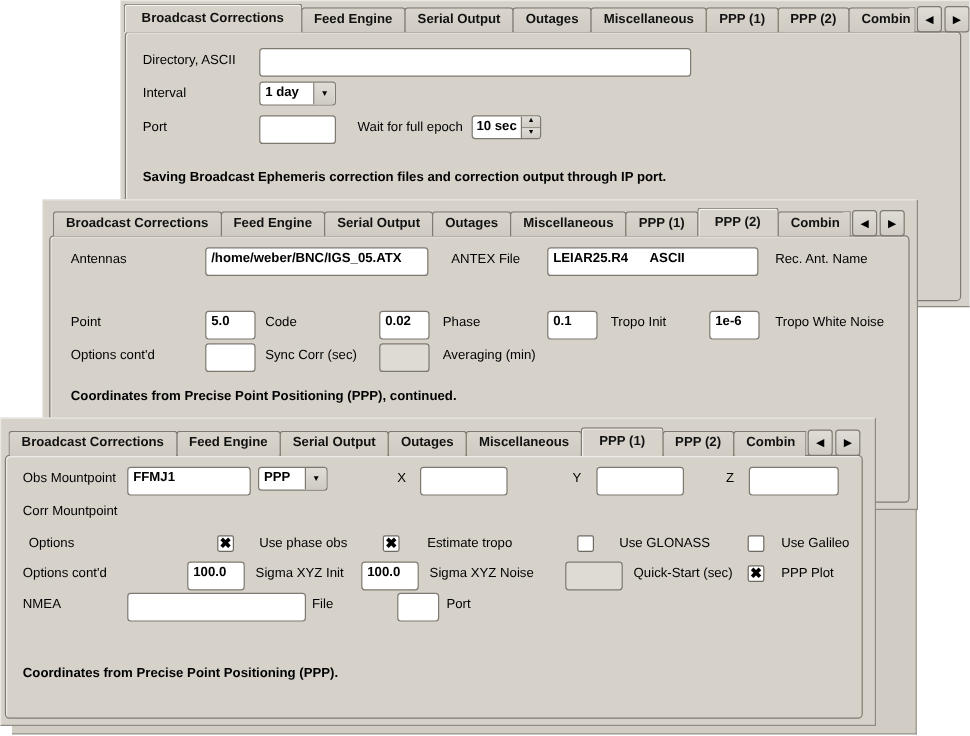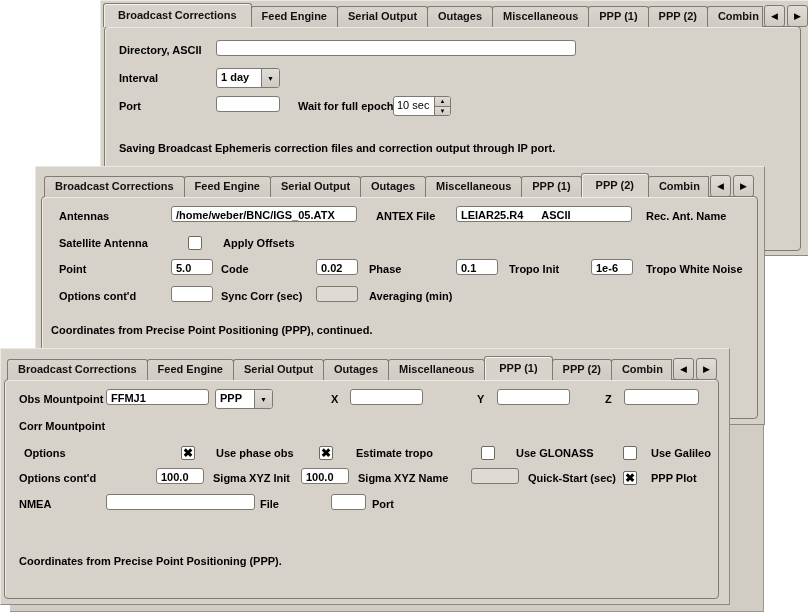--- a/index.html
+++ b/index.html
@@ -48,24 +48,24 @@
   .arrow-btn{
     box-sizing:border-box;width:21px;height:22px;margin-left:2px;
     border:1px solid #807b72;border-radius:3px;
     background:linear-gradient(#e0ddd7,#cfcbc3);
     display:flex;align-items:center;justify-content:center;
   }
   .arrow-btn span{font-size:9px;line-height:9px;color:#000;}
   .row{position:absolute;left:0;width:100%;height:20px;}
   .lb{
     position:absolute;top:0;line-height:20px;
-    font-size:11px;font-weight:bold;color:#000;white-space:nowrap;
+    font-size:11px;font-weight:normal;color:#000;white-space:nowrap;
   }
   .input{
-    position:absolute;top:0;box-sizing:border-box;height:16px;
+    position:absolute;top:0;box-sizing:border-box;height:24px;
     background:#fff;border:1px solid #7e7970;border-radius:3px;
     font-size:11px;font-weight:bold;line-height:17px;
     padding:0 4px;white-space:pre;overflow:hidden;color:#000;
   }
   .input.gray{background:#dedbd4;}
   .combo{
     position:absolute;top:0;box-sizing:border-box;height:20px;
     border:1px solid #7e7970;border-radius:3px;background:#fff;
     display:flex;overflow:hidden;
   }
@@ -74,21 +74,21 @@
     width:17px;border-left:1px solid #7e7970;
     background:linear-gradient(#e0ddd7,#cfcbc3);
     display:flex;align-items:center;justify-content:center;
   }
   .combo .btn span{font-size:7px;line-height:7px;}
   .spinner{
     position:absolute;top:0;box-sizing:border-box;height:20px;
     border:1px solid #7e7970;border-radius:3px;background:#fff;
     display:flex;overflow:hidden;
   }
-  .spinner .val{flex:1;font-size:11px;font-weight:normal;line-height:17px;padding-left:3px;white-space:pre;}
+  .spinner .val{flex:1;font-size:11px;font-weight:bold;line-height:17px;padding-left:3px;white-space:pre;}
   .spin-btns{width:15px;display:flex;flex-direction:column;border-left:1px solid #7e7970;}
   .spin-btns div{
     flex:1;background:linear-gradient(#e0ddd7,#cfcbc3);
     display:flex;align-items:center;justify-content:center;font-size:6px;line-height:6px;
   }
   .spin-btns div:first-child{border-bottom:1px solid #7e7970;}
   .cb{
     position:absolute;top:3px;box-sizing:border-box;width:14px;height:14px;
     background:#fff;border:1px solid #6e6961;border-radius:2px;
     font-size:12px;line-height:12px;font-weight:bold;text-align:center;color:#000;
@@ -182,44 +182,39 @@
   </div>
 
   <div class="content" style="left:5px;top:29px;width:717px;height:223px">
     <div class="row" style="top:10px">
       <span class="lb" style="left:18px">Antennas</span>
       <div class="input" style="left:130px;width:186px">/home/weber/BNC/IGS_05.ATX</div>
       <span class="lb" style="left:335px">ANTEX File</span>
       <div class="input" style="left:415px;width:176px">LEIAR25.R4      ASCII</div>
       <span class="lb" style="left:605px">Rec. Ant. Name</span>
     </div>
-    <div class="row" style="top:37px">
-      <span class="lb" style="left:18px">Satellite Antenna</span>
-      <span class="cb" style="left:147px"></span>
-      <span class="lb" style="left:182px">Apply Offsets</span>
-    </div>
     <div class="row" style="top:63px">
       <span class="lb" style="left:18px">Point</span>
       <div class="input" style="left:130px;width:42px">5.0</div>
       <span class="lb" style="left:180px">Code</span>
       <div class="input" style="left:275px;width:42px">0.02</div>
       <span class="lb" style="left:328px">Phase</span>
       <div class="input" style="left:415px;width:42px">0.1</div>
       <span class="lb" style="left:468px">Tropo Init</span>
       <div class="input" style="left:550px;width:42px">1e-6</div>
       <span class="lb" style="left:605px">Tropo White Noise</span>
     </div>
     <div class="row" style="top:90px">
       <span class="lb" style="left:18px">Options cont'd</span>
       <div class="input" style="left:130px;width:42px"></div>
       <span class="lb" style="left:180px">Sync Corr (sec)</span>
       <div class="input gray" style="left:275px;width:42px"></div>
       <span class="lb" style="left:328px">Averaging (min)</span>
     </div>
-    <div class="desc" style="left:10px;top:124px">Coordinates from Precise Point Positioning (PPP), continued.</div>
+    <div class="desc" style="left:18px;top:124px">Coordinates from Precise Point Positioning (PPP), continued.</div>
   </div>
 </div>
 
 <div class="win" style="left:0;top:348px;width:730px;height:257px;z-index:4">
   <div class="frame" style="left:3px;top:30px;width:715px;height:220px"></div>
 
   <div class="tabbar" style="left:6px;top:7px;width:710px">
     <div class="tab">Broadcast Corrections</div>
     <div class="tab">Feed Engine</div>
     <div class="tab">Serial Output</div>
@@ -267,21 +262,21 @@
       <span class="cb" style="left:477px"></span>
       <span class="lb" style="left:512px">Use GLONASS</span>
       <span class="cb" style="left:619px"></span>
       <span class="lb" style="left:647px">Use Galileo</span>
     </div>
     <div class="row" style="top:89px">
       <span class="lb" style="left:15px">Options cont'd</span>
       <div class="input" style="left:152px;width:48px">100.0</div>
       <span class="lb" style="left:209px">Sigma XYZ Init</span>
       <div class="input" style="left:297px;width:48px">100.0</div>
-      <span class="lb" style="left:354px">Sigma XYZ Name</span>
+      <span class="lb" style="left:354px">Sigma XYZ Noise</span>
       <div class="input gray" style="left:467px;width:48px"></div>
       <span class="lb" style="left:524px">Quick-Start (sec)</span>
       <span class="cb checked" style="left:619px">✖</span>
       <span class="lb" style="left:647px">PPP Plot</span>
     </div>
     <div class="row" style="top:115px">
       <span class="lb" style="left:15px">NMEA</span>
       <div class="input" style="left:102px;width:149px"></div>
       <span class="lb" style="left:256px">File</span>
       <div class="input" style="left:327px;width:35px"></div>

